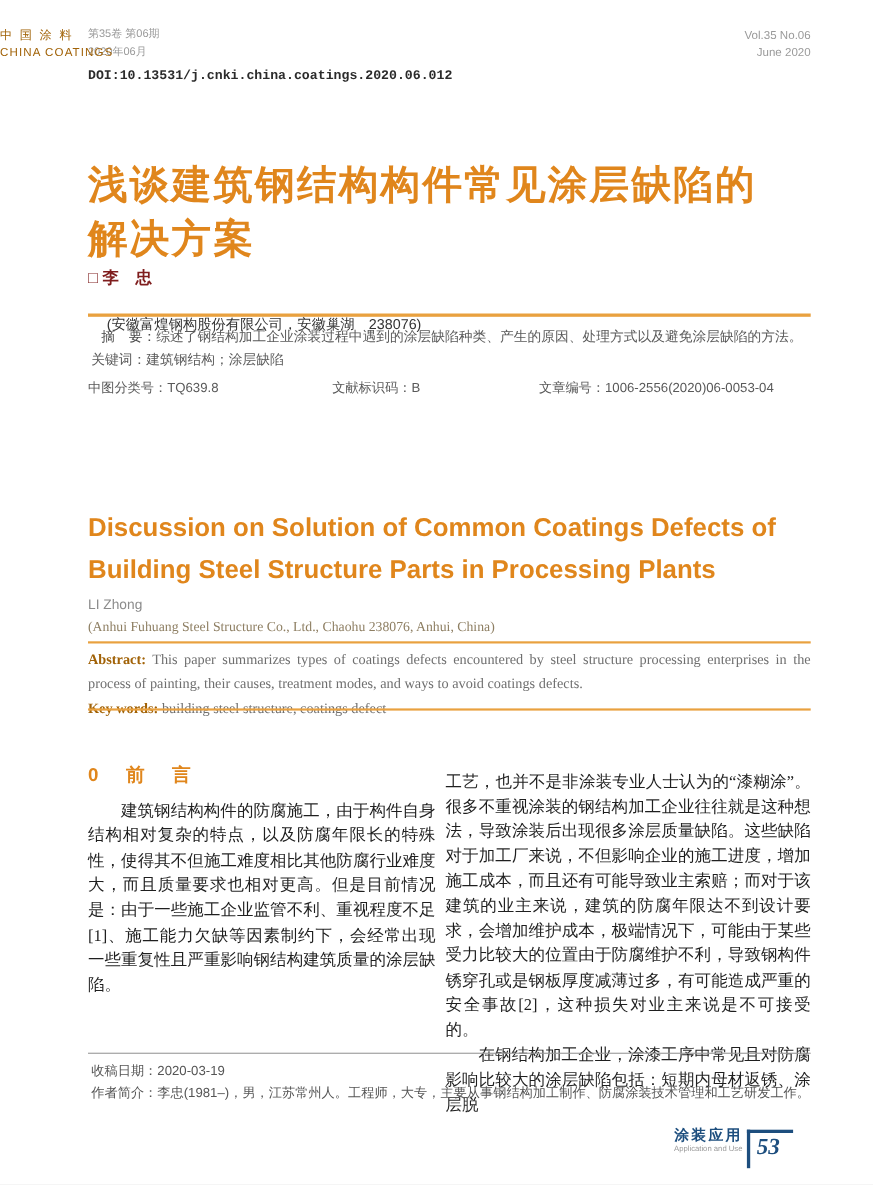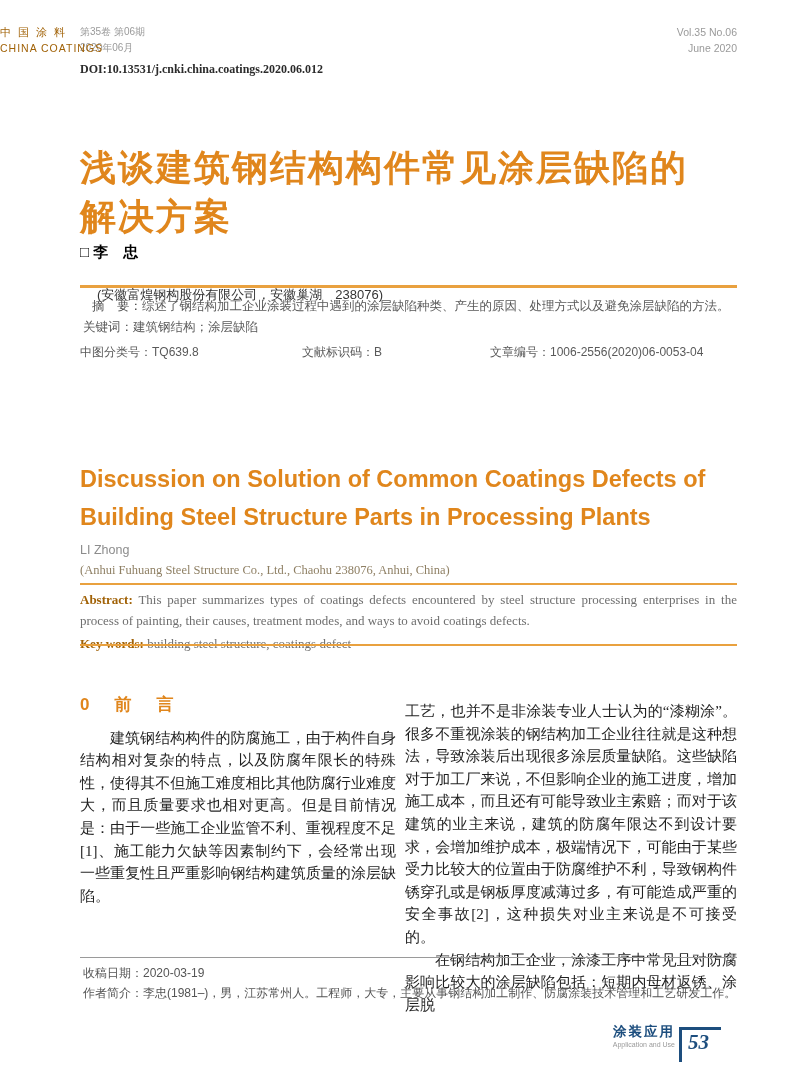--- a/index.html
+++ b/index.html
@@ -7,24 +7,24 @@
     position:relative;width:794px;height:1077px;background:#ffffff;
     margin:0 auto;overflow:hidden;
     font-family:"Liberation Sans",sans-serif;color:#1f1f1f;
   }
   
   .hdr-left{position:absolute;left:80px;top:24px;font-size:10px;line-height:16px;color:#9a9a9a;}
   .hdr-center{position:absolute;left:0;right:0;top:24px;text-align:left;color:#a16207;}
   .hdr-center .cn{font-size:11px;letter-spacing:7px;line-height:16px;}
   .hdr-center .en{font-size:10.5px;letter-spacing:1px;line-height:16px;}
   .hdr-right{position:absolute;right:57px;top:24px;text-align:right;font-size:10.5px;line-height:16px;color:#9a9a9a;}
-  .doi{position:absolute;left:80px;top:62px;font-family:Liberation Serif, serif;font-weight:bold;font-size:12px;color:#2b2b2b;}
+  .doi{position:absolute;left:80px;top:62px;font-family:Liberation Mono, monospace;font-weight:bold;font-size:12px;color:#2b2b2b;}
   
   .title-cn{position:absolute;left:80px;top:143px;font-size:36px;font-weight:bold;color:#E0861C;line-height:49px;letter-spacing:2px;}
-  .author-cn{position:absolute;left:80px;top:243px;font-size:15px;font-weight:bold;color:#000000;}
+  .author-cn{position:absolute;left:80px;top:243px;font-size:15px;font-weight:bold;color:#7f1d1d;}
   .affil-cn{position:absolute;left:97px;top:266px;font-size:13px;color:#333;margin-top:20px;}
   .rule{position:absolute;left:80px;width:657px;height:3px;background:#E9A13F;}
   .rule1{top:285px;}
   .abs-cn{position:absolute;left:92px;top:296px;width:645px;font-size:12.5px;color:#595959;line-height:20px;}
   .abs-cn .lbl{color:#4a4a4a;}
   .kw-cn{position:absolute;left:83px;top:319px;width:645px;font-size:12.5px;color:#595959;}
   .cls-row{position:absolute;left:0;top:344px;width:794px;font-size:12px;color:#595959;}
   .cls-row .clc{position:absolute;left:80px;top:0;}
   .cls-row .doc{position:absolute;left:302px;top:0;}
   .cls-row .ano{position:absolute;left:490px;top:0;}

